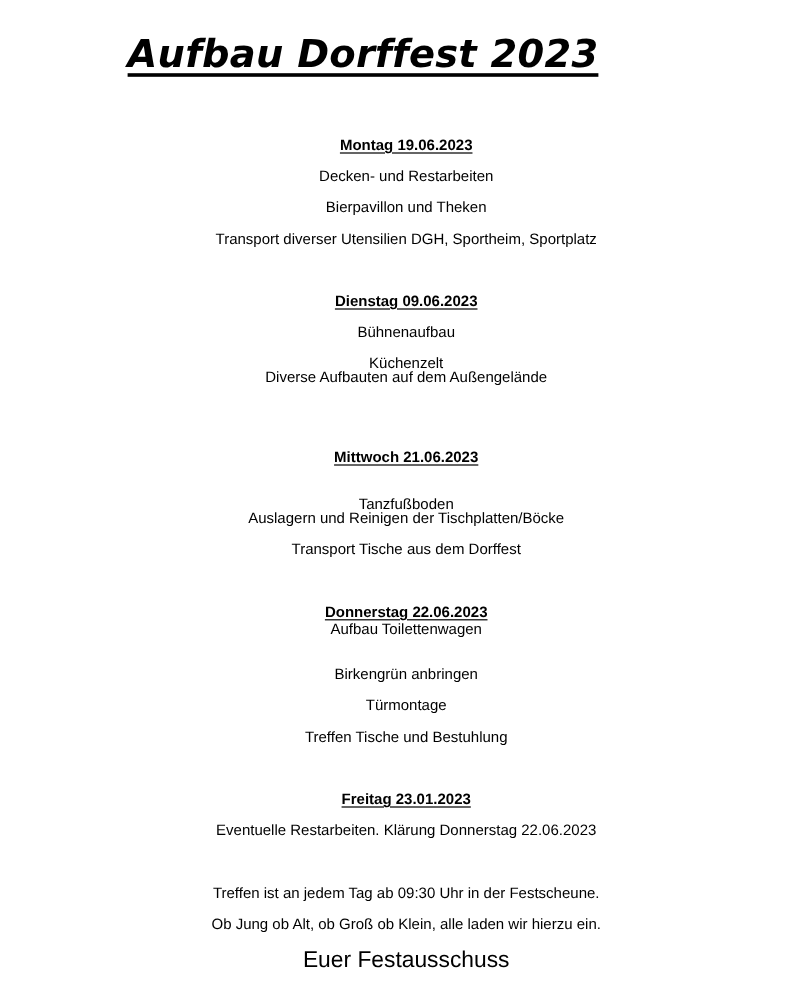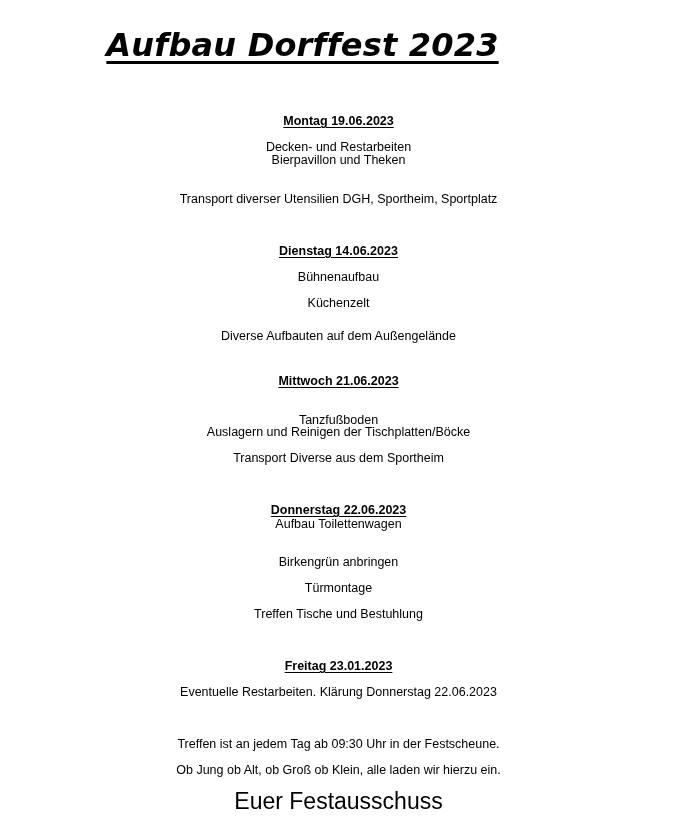--- a/index.html
+++ b/index.html
@@ -13,41 +13,41 @@
     font-size: 32px; font-weight: bold; font-style: italic;
     letter-spacing: 0.2px;
   }
   .title span { text-decoration: underline; text-decoration-thickness: 3px; text-underline-offset: 5px; }
   .line {
     position: absolute; left: 0; width: 677px; text-align: center;
     font-size: 12.5px; line-height: 16px; white-space: nowrap;
   }
   .day { font-weight: bold; }
   .day span { text-decoration: underline; text-underline-offset: 2px; }
-  .sign { font-size: 23px; line-height: 22px; }
+  .sign { font-size: 19px; line-height: 22px; }
 </style>
 </head>
 <body>
 
 <div class="title"><span>Aufbau Dorffest 2023</span></div>
 
 <div class="line day" style="top:113px"><span>Montag 19.06.2023</span></div>
 <div class="line" style="top:139px">Decken- und Restarbeiten</div>
-<div class="line" style="top:152px">Bierpavillon und Theken</div>
+<div class="line" style="top:165px">Bierpavillon und Theken</div>
 <div class="line" style="top:191px">Transport diverser Utensilien DGH, Sportheim, Sportplatz</div>
 
-<div class="line day" style="top:243px"><span>Dienstag 14.06.2023</span></div>
+<div class="line day" style="top:243px"><span>Dienstag 09.06.2023</span></div>
 <div class="line" style="top:269px">Bühnenaufbau</div>
 <div class="line" style="top:295px">Küchenzelt</div>
-<div class="line" style="top:328px">Diverse Aufbauten auf dem Außengelände</div>
+<div class="line" style="top:306px">Diverse Aufbauten auf dem Außengelände</div>
 
 <div class="line day" style="top:373px"><span>Mittwoch 21.06.2023</span></div>
 <div class="line" style="top:412px">Tanzfußboden</div>
 <div class="line" style="top:424px">Auslagern und Reinigen der Tischplatten/Böcke</div>
-<div class="line" style="top:450px">Transport Diverse aus dem Sportheim</div>
+<div class="line" style="top:450px">Transport Tische aus dem Dorffest</div>
 
 <div class="line day" style="top:502px"><span>Donnerstag 22.06.2023</span></div>
 <div class="line" style="top:516px">Aufbau Toilettenwagen</div>
 <div class="line" style="top:554px">Birkengrün anbringen</div>
 <div class="line" style="top:580px">Türmontage</div>
 <div class="line" style="top:606px">Treffen Tische und Bestuhlung</div>
 
 <div class="line day" style="top:658px"><span>Freitag 23.01.2023</span></div>
 <div class="line" style="top:684px">Eventuelle Restarbeiten. Klärung Donnerstag 22.06.2023</div>
 

